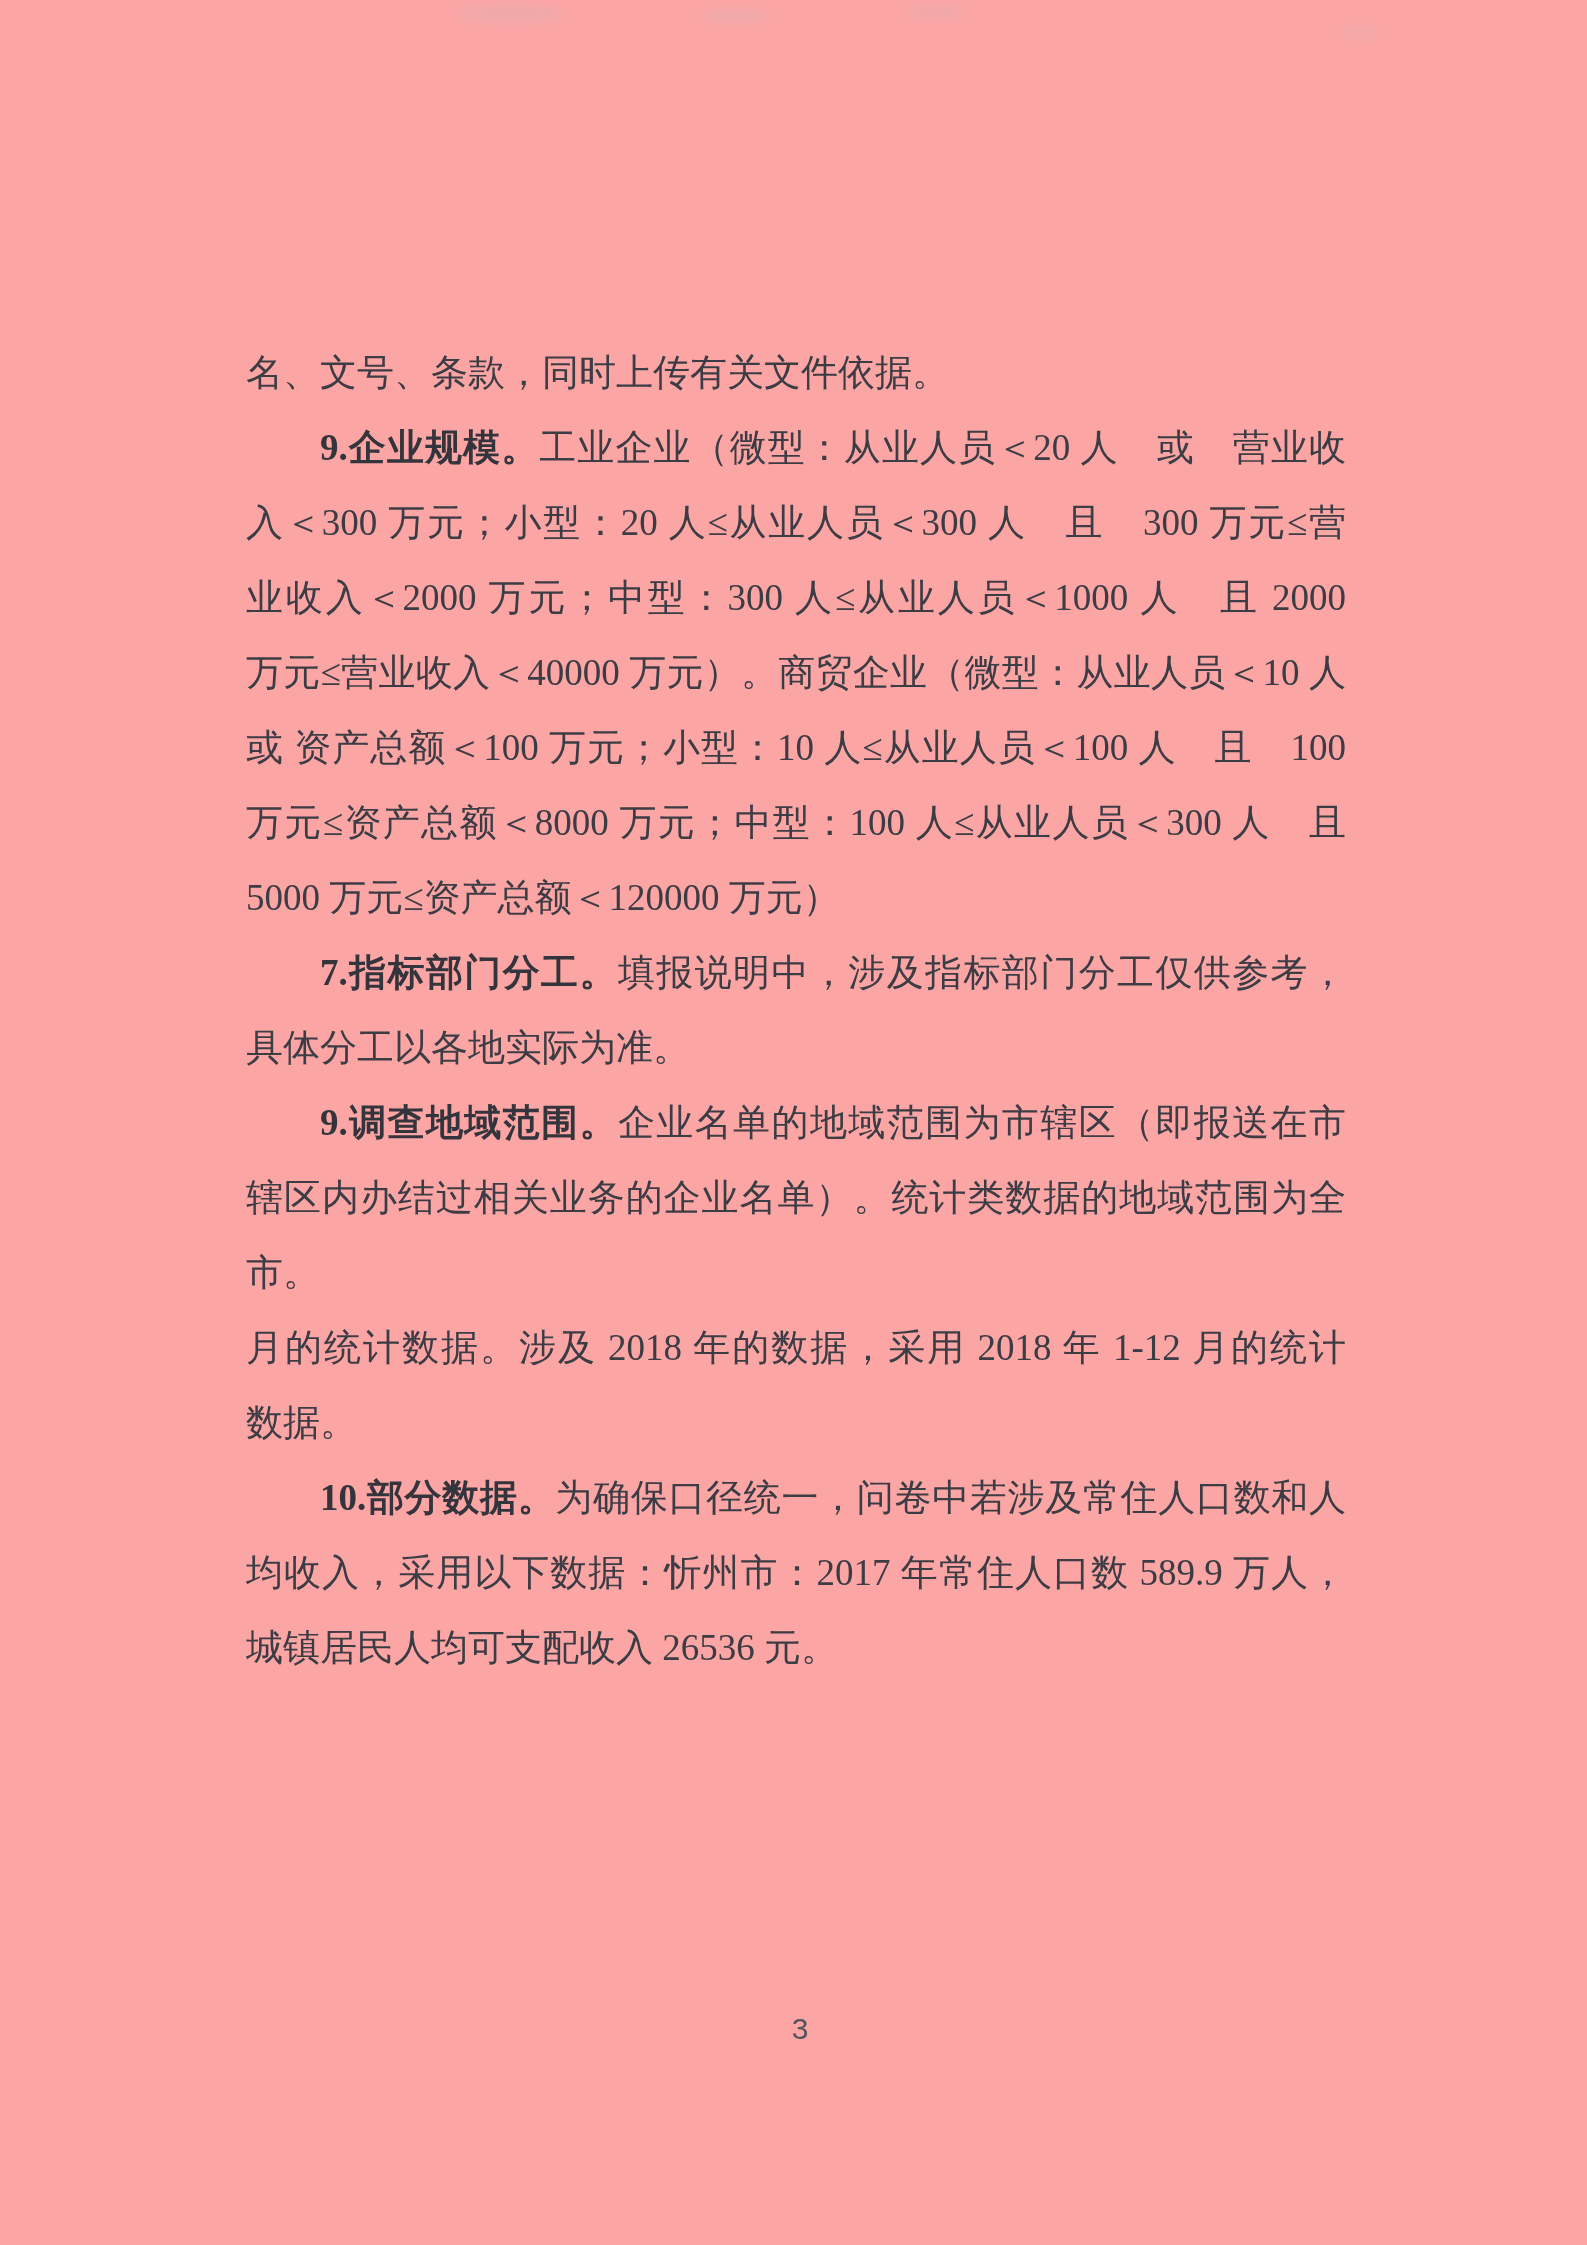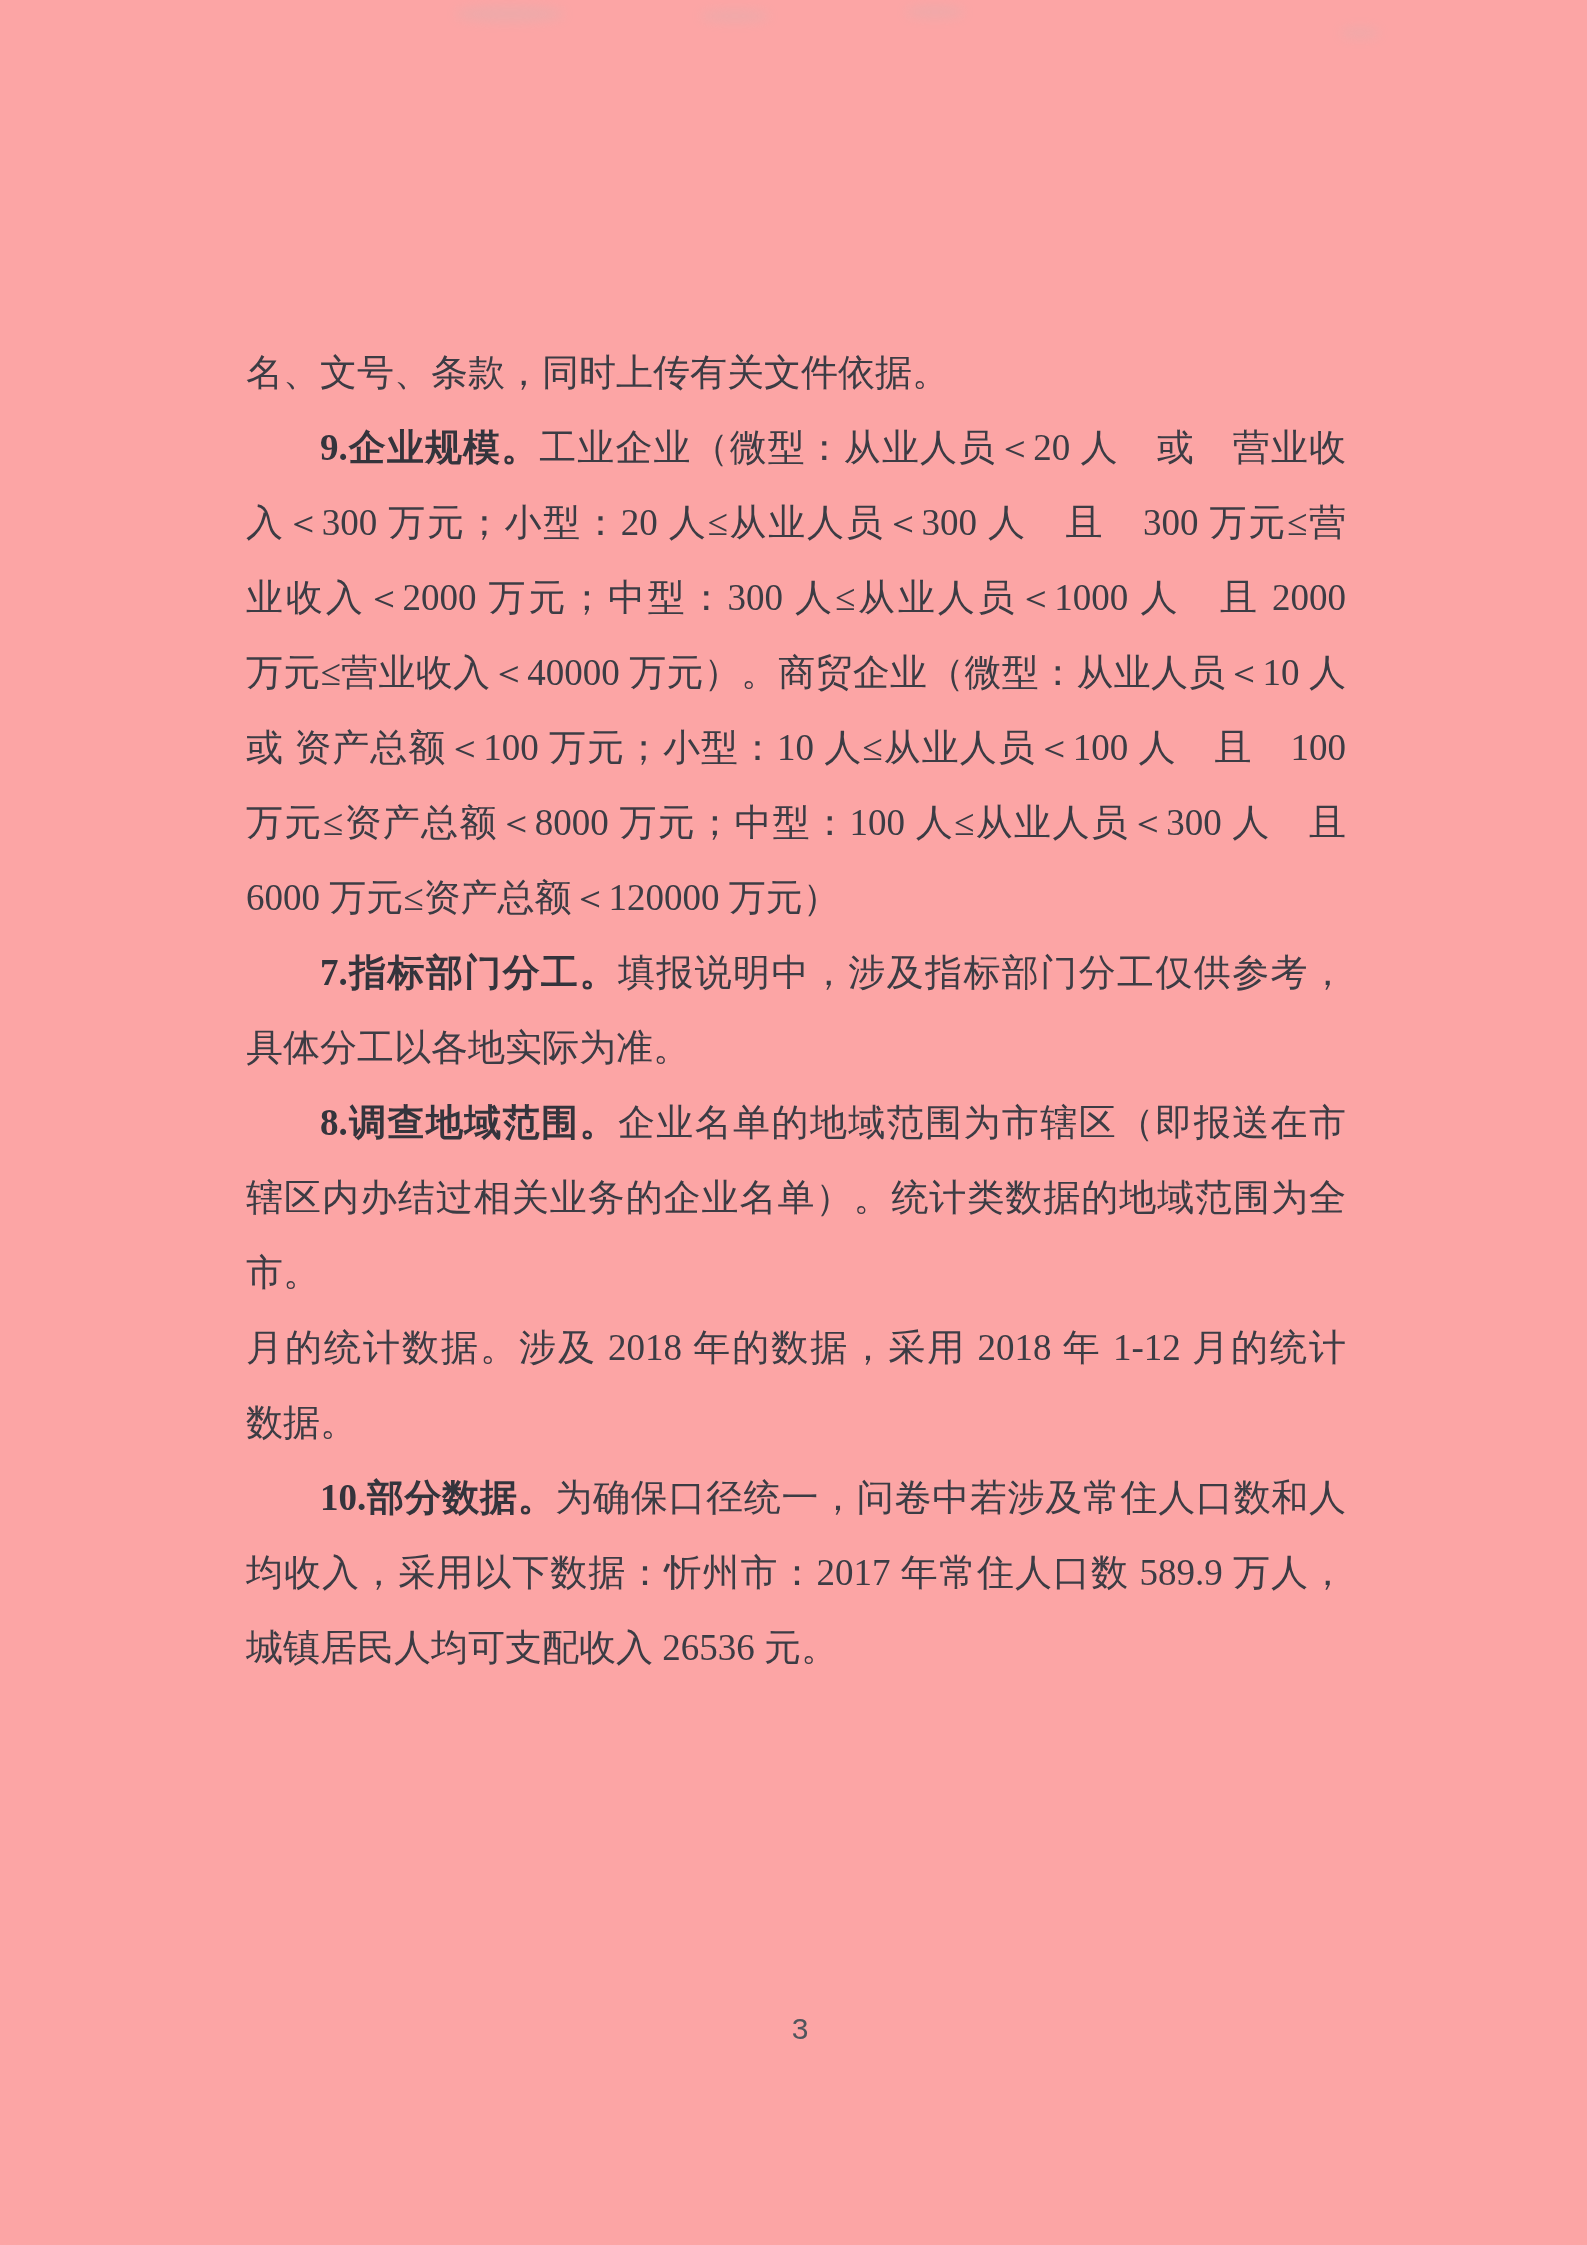--- a/index.html
+++ b/index.html
@@ -76,24 +76,24 @@
   <div class="smudge s4"></div>
 
   <div class="doc-body">
       <div class="line">名、文号、条款，同时上传有关文件依据。</div>
       <div class="line justify indent"><span class="bold">9.企业规模。</span>工业企业（微型：从业人员＜20 人　或　营业收</div>
       <div class="line justify">入＜300 万元；小型：20 人≤从业人员＜300 人　且　300 万元≤营</div>
       <div class="line justify">业收入＜2000 万元；中型：300 人≤从业人员＜1000 人　且 2000</div>
       <div class="line justify">万元≤营业收入＜40000 万元）。商贸企业（微型：从业人员＜10 人</div>
       <div class="line justify">或 资产总额＜100 万元；小型：10 人≤从业人员＜100 人　且　100</div>
       <div class="line justify">万元≤资产总额＜8000 万元；中型：100 人≤从业人员＜300 人　且</div>
-      <div class="line">6000 万元≤资产总额＜120000 万元）</div>
+      <div class="line">5000 万元≤资产总额＜120000 万元）</div>
       <div class="line justify indent"><span class="bold">7.指标部门分工。</span>填报说明中，涉及指标部门分工仅供参考，</div>
       <div class="line">具体分工以各地实际为准。</div>
-      <div class="line justify indent"><span class="bold">8.调查地域范围。</span>企业名单的地域范围为市辖区（即报送在市</div>
+      <div class="line justify indent"><span class="bold">9.调查地域范围。</span>企业名单的地域范围为市辖区（即报送在市</div>
       <div class="line justify">辖区内办结过相关业务的企业名单）。统计类数据的地域范围为全</div>
       <div class="line">市。</div>
       <div class="line justify">月的统计数据。涉及 2018 年的数据，采用 2018 年 1-12 月的统计</div>
       <div class="line">数据。</div>
       <div class="line justify indent"><span class="bold">10.部分数据。</span>为确保口径统一，问卷中若涉及常住人口数和人</div>
       <div class="line justify">均收入，采用以下数据：忻州市：2017 年常住人口数 589.9 万人，</div>
       <div class="line">城镇居民人均可支配收入 26536 元。</div>
     </div>
 
   <div class="page-number">3</div>

